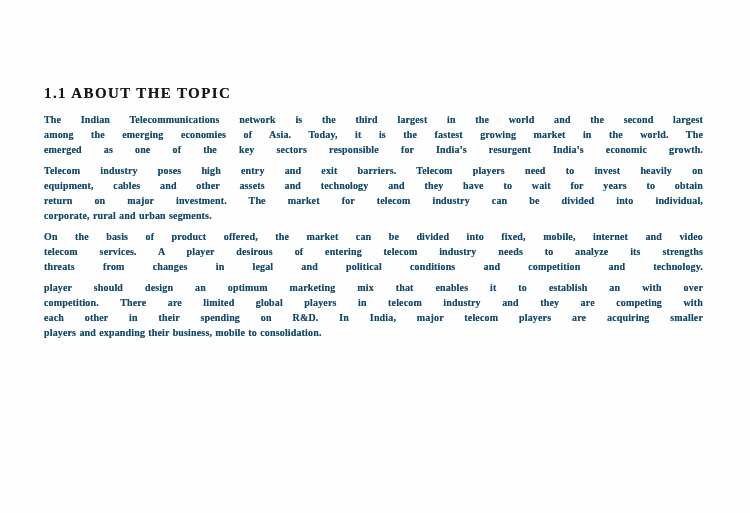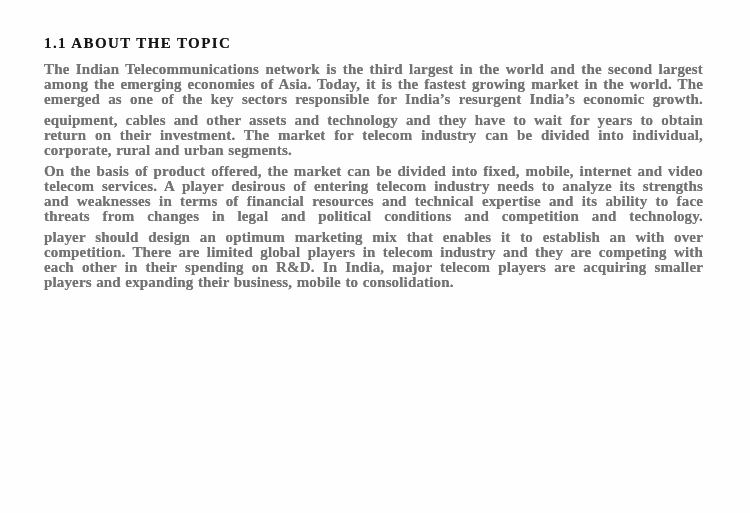--- a/index.html
+++ b/index.html
@@ -15,40 +15,40 @@
     font-family: "Liberation Serif", serif;
   }
   .page {
     position: absolute;
     top: 0;
     left: 0;
     width: 750px;
     height: 513px;
     background: #fefefe;
     box-sizing: border-box;
-    padding: 36px 47px 0 44px;
+    padding: 86px 47px 0 44px;
   }
   .heading {
     font-size: 15px;
     line-height: 15px;
     font-weight: 700;
     letter-spacing: 1.4px;
     color: #161616;
     margin: 0 0 11px 0;
     text-shadow: 0 0 0.5px rgba(20,20,20,0.6);
   }
   .paragraph {
     margin: 0 0 6px 0;
     padding: 0;
   }
   .line {
-    font-size: 15px;
+    font-size: 10px;
     line-height: 15px;
     font-weight: 700;
-    color: #737373;
+    color: #0c4a6e;
     letter-spacing: 0.15px;
     word-spacing: 0.6px;
     text-align: justify;
     text-align-last: left;
     text-shadow: 0 0 0.5px rgba(30,30,30,0.5);
   }
   .line.stretch {
     text-align-last: justify;
   }
 </style>
@@ -57,28 +57,28 @@
 
 <div class="page">
   <h1 class="heading">1.1 ABOUT THE TOPIC</h1>
   <div id="document-body">
       <div class="paragraph">
         <div class="line stretch">The Indian Telecommunications network is the third largest in the world and the second largest</div>
         <div class="line stretch">among the emerging economies of Asia. Today, it is the fastest growing market in the world. The</div>
         <div class="line stretch">emerged as one of the key sectors responsible for India’s resurgent India’s economic growth.</div>
       </div>
       <div class="paragraph">
+        <div class="line stretch">Telecom industry poses high entry and exit barriers. Telecom players need to invest heavily on</div>
         <div class="line stretch">equipment, cables and other assets and technology and they have to wait for years to obtain</div>
-        <div class="line stretch">return on their investment. The market for telecom industry can be divided into individual,</div>
+        <div class="line stretch">return on major investment. The market for telecom industry can be divided into individual,</div>
         <div class="line">corporate, rural and urban segments.</div>
       </div>
       <div class="paragraph">
         <div class="line stretch">On the basis of product offered, the market can be divided into fixed, mobile, internet and video</div>
         <div class="line stretch">telecom services. A player desirous of entering telecom industry needs to analyze its strengths</div>
-        <div class="line stretch">and weaknesses in terms of financial resources and technical expertise and its ability to face</div>
         <div class="line stretch">threats from changes in legal and political conditions and competition and technology.</div>
       </div>
       <div class="paragraph">
         <div class="line stretch">player should design an optimum marketing mix that enables it to establish an with over</div>
         <div class="line stretch">competition. There are limited global players in telecom industry and they are competing with</div>
         <div class="line stretch">each other in their spending on R&amp;D. In India, major telecom players are acquiring smaller</div>
         <div class="line">players and expanding their business, mobile to consolidation.</div>
       </div>
     </div>
 </div>

